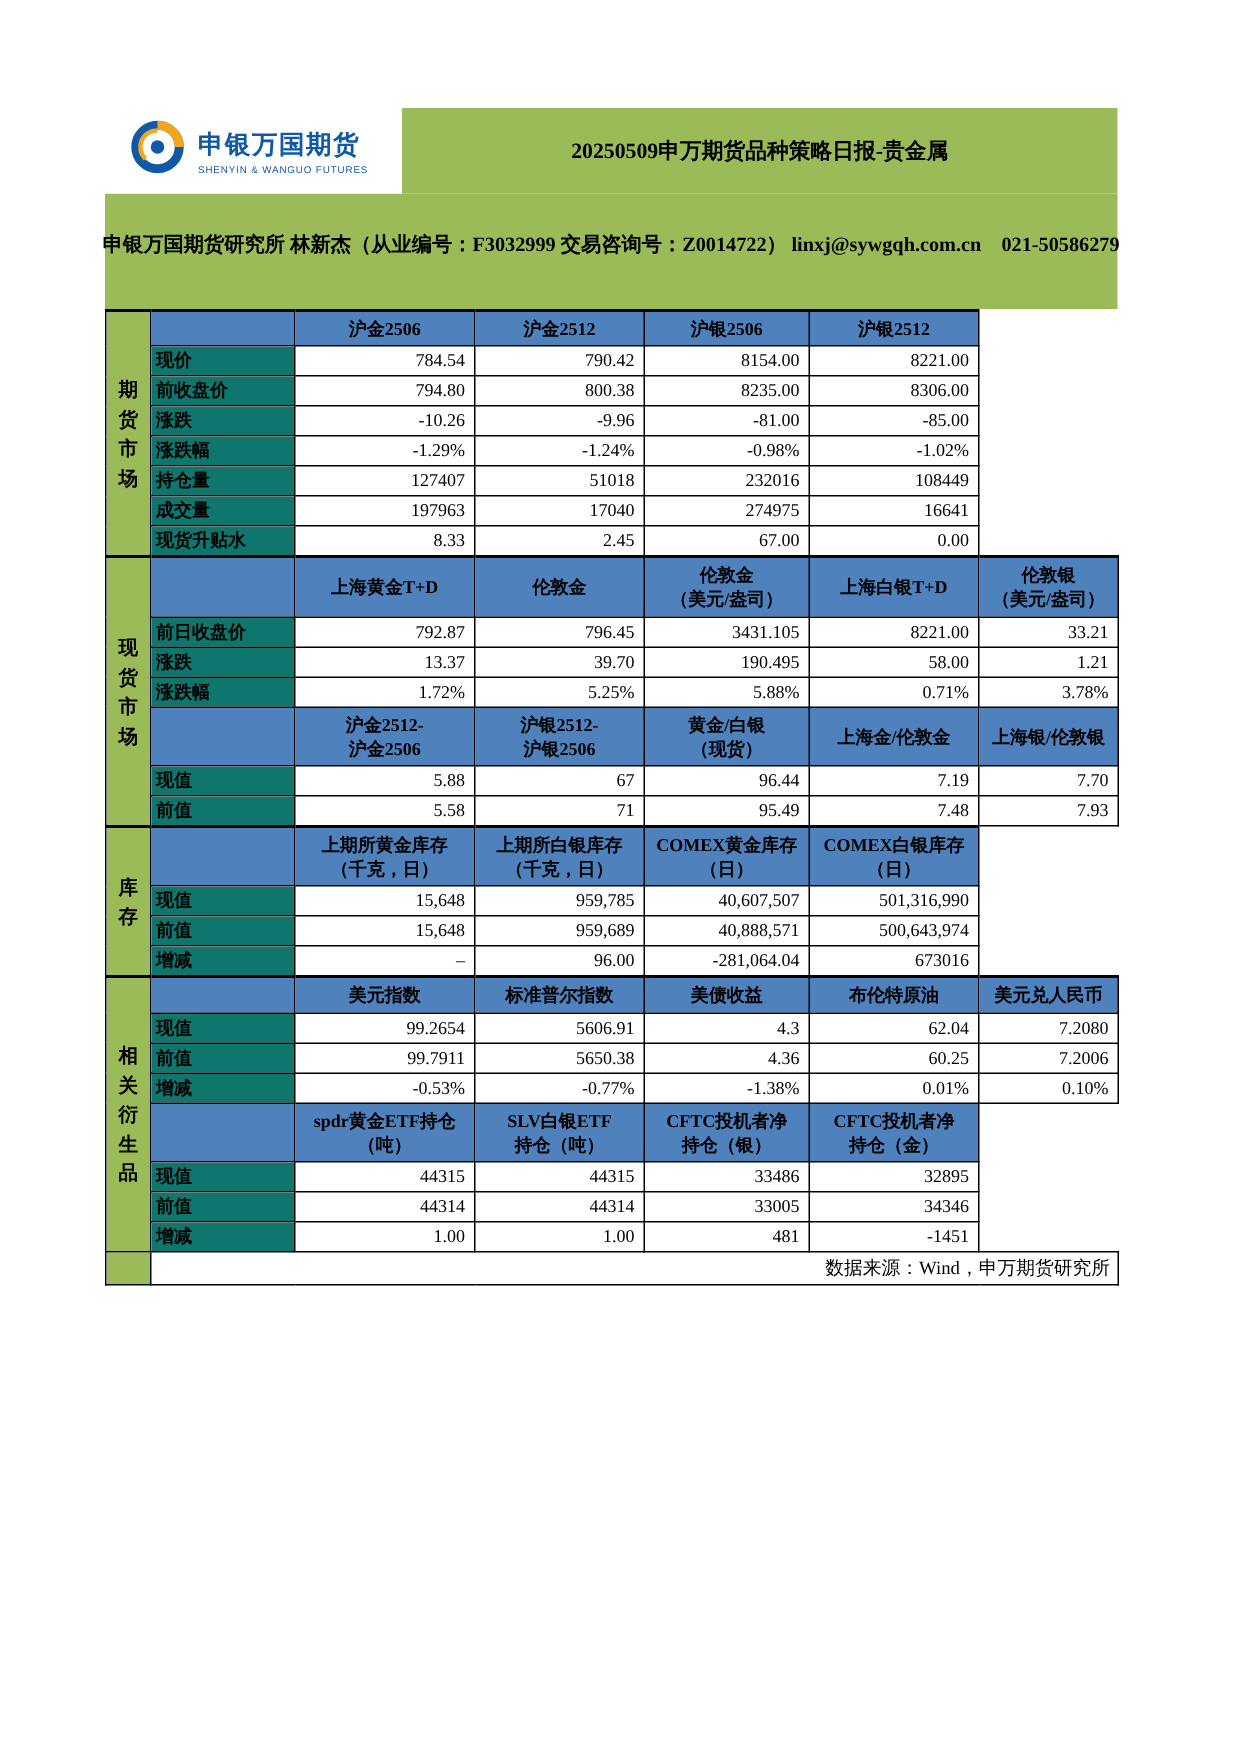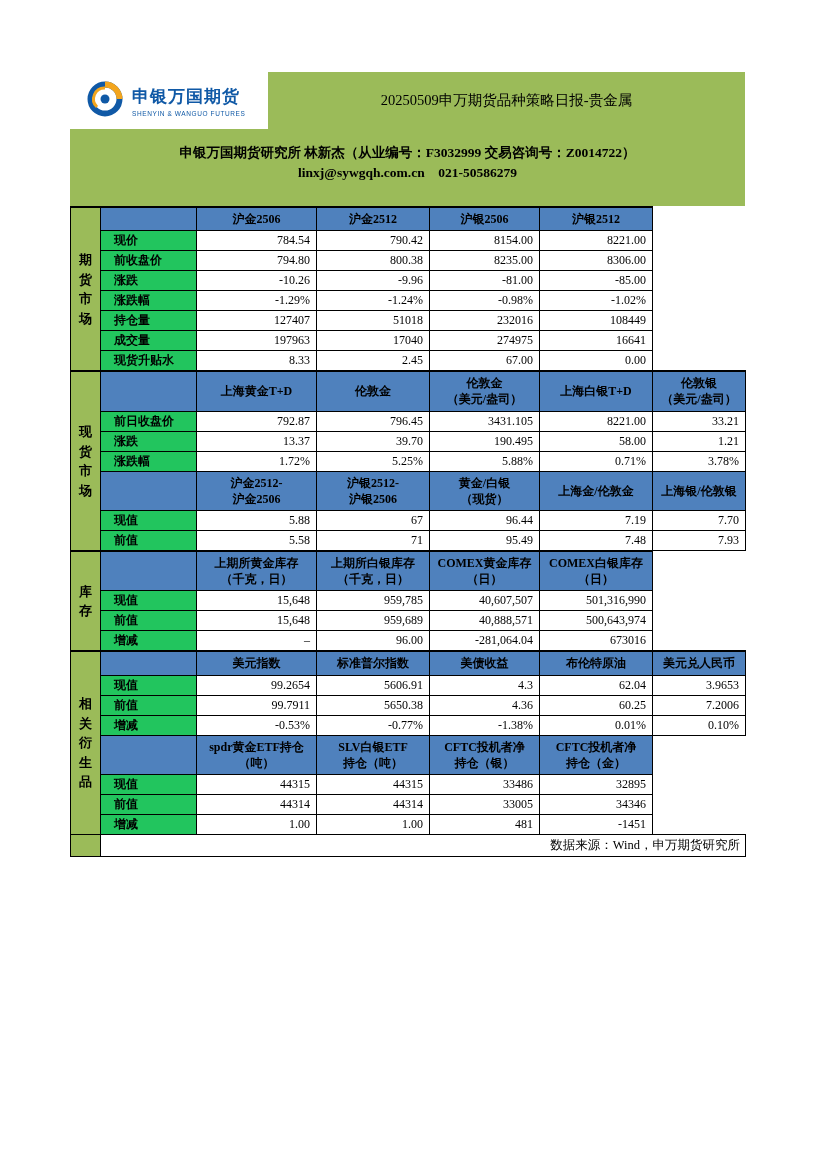--- a/index.html
+++ b/index.html
@@ -25,47 +25,47 @@
   }
   .logo-text .en {
     font-family: "Liberation Sans", sans-serif;
     font-size: 6.5px; color: #1059a6; letter-spacing: 0.6px; margin-top: 2px;
     white-space: nowrap;
   }
   .title-box {
     flex: 1; background: #9bbb59;
     display: flex; align-items: center; justify-content: center;
   }
-  .title-box .t { font-weight: normal; font-size: 14.5px; }
+  .title-box .t { font-weight: bold; font-size: 14.5px; }
 
   
   .contact {
     background: #9bbb59; height: 77px;
-    display: flex; flex-direction: column; align-items: center; justify-content: center;
+    display: flex; align-items: center; justify-content: center;
     gap: 3px; padding-bottom: 10px;
   }
   .contact .line { font-weight: bold; font-size: 13.5px; white-space: pre; }
 
   
   table { border-collapse: collapse; width: 675px; table-layout: fixed; }
   td { border: 1px solid #000; font-size: 12px; overflow: hidden; vertical-align: middle; }
 
   .section-label {
     background: #9bbb59; text-align: center; vertical-align: middle;
     font-weight: bold; font-size: 13px; padding: 2px 0; margin-top: 20px;
   }
   .section-label .stack { width: 1em; margin: 0 auto; word-break: break-all; line-height: 1.5; }
 
   .hlabel, .hcell {
     background: #4f81bd; font-weight: bold; text-align: center;
     padding: 3px 2px; line-height: 1.35; white-space: pre-line;
   }
   .ylabel {
-    background: #22c55e; font-weight: bold; text-align: left;
-    padding: 1px 13px; height: 19px; white-space: nowrap;
+    background: #0f766e; font-weight: bold; text-align: left;
+    padding: 1px 3px; height: 19px; white-space: nowrap;
   }
   .vcell { background: #fff; text-align: right; padding: 1px 6px; height: 19px; white-space: nowrap; }
 
   .blank { border: none; border-left: 1px solid #000; background: #fff; }
   .sec-top td:not(.blank) { border-top: 2px solid #000; }
 
   .flabel { background: #9bbb59; }
   .footer-cell { background: #fff; font-size: 12.5px; padding: 2px 5px; text-align: right; }
 </style>
 </head>
@@ -289,21 +289,21 @@
           <td class="hcell">美债收益</td>
           <td class="hcell">布伦特原油</td>
           <td class="hcell">美元兑人民币</td>
         </tr>
         <tr>
           <td class="ylabel">现值</td>
           <td class="vcell">99.2654</td>
           <td class="vcell">5606.91</td>
           <td class="vcell">4.3</td>
           <td class="vcell">62.04</td>
-          <td class="vcell">3.9653</td>
+          <td class="vcell">7.2080</td>
         </tr>
         <tr>
           <td class="ylabel">前值</td>
           <td class="vcell">99.7911</td>
           <td class="vcell">5650.38</td>
           <td class="vcell">4.36</td>
           <td class="vcell">60.25</td>
           <td class="vcell">7.2006</td>
         </tr>
         <tr>

